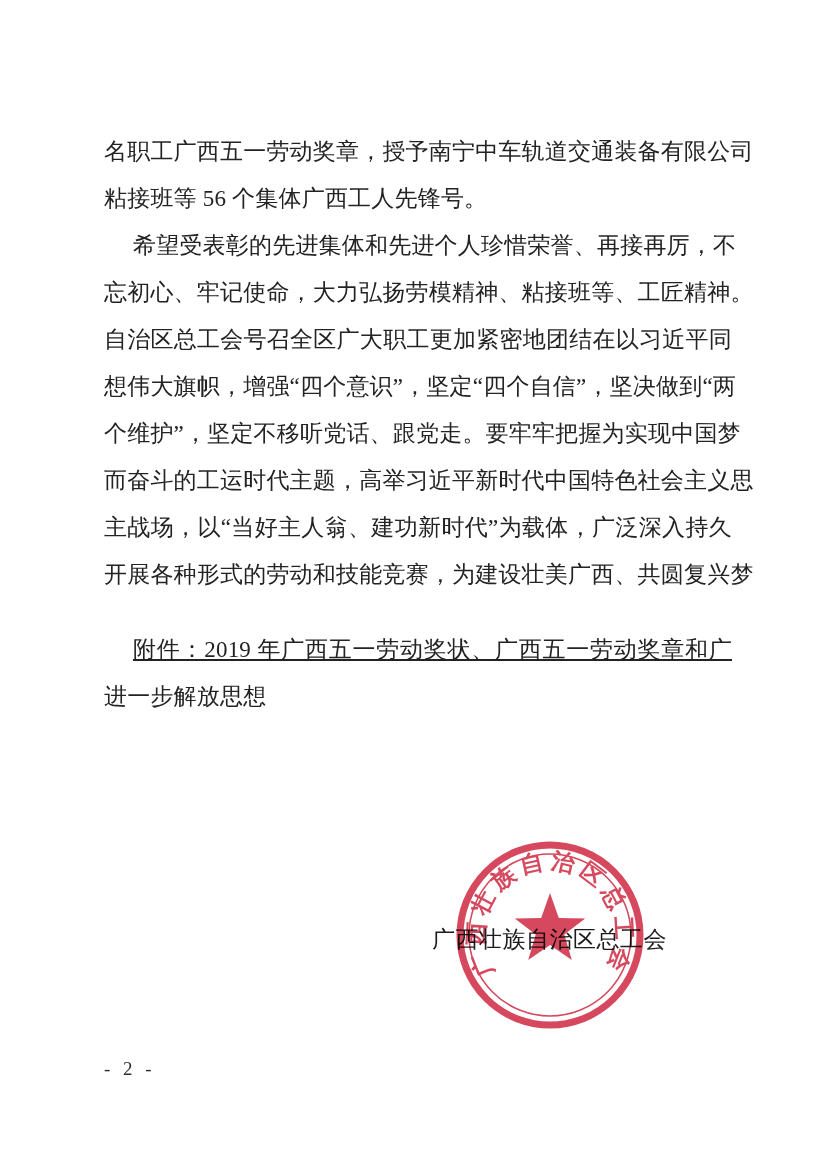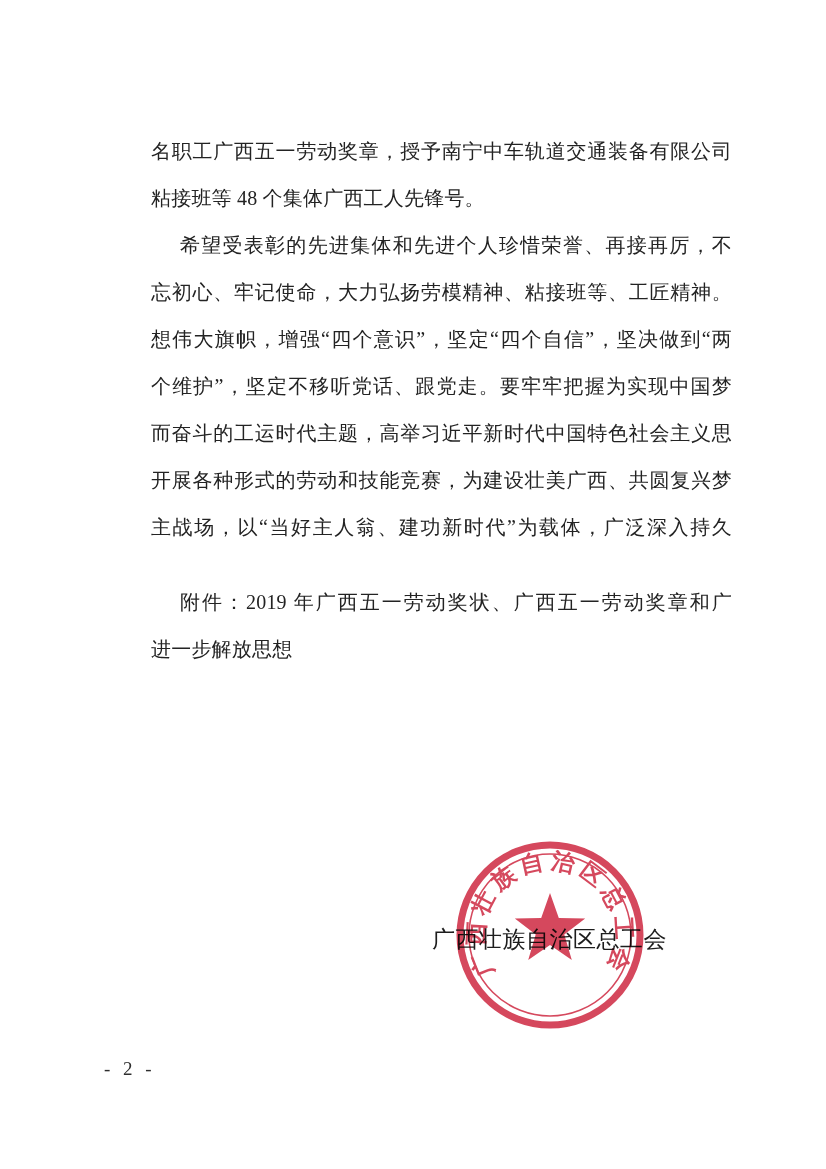--- a/index.html
+++ b/index.html
@@ -16,32 +16,31 @@
   }
 
   .body-text {
     position: absolute;
     left: 104px;
     top: 128px;
     width: 628px;
   }
 
   .doc-line {
-    font-size: 20px;
+    font-size: 23px;
     line-height: 47px;
     color: #232323;
     letter-spacing: 0.2px;
     white-space: nowrap;
     text-align: justify;
     text-align-last: justify;
-    margin-left: 47px;
   }
   .doc-line.end { text-align-last: left; }
   .doc-line.indent { text-indent: 29px; }
-  .doc-line.gap { margin-top: 28px; }
+  .doc-line.gap { margin-top: 28px; text-decoration: underline; }
 
   .signature {
     position: absolute;
     left: 432px;
     top: 924px;
     font-size: 23px;
     letter-spacing: 0.5px;
     color: #1d1d1d;
     white-space: nowrap;
     z-index: 2;
@@ -67,28 +66,29 @@
     color: #2e2e2e;
   }
 </style>
 </head>
 <body>
 
 <div class="page">
 
   <div class="body-text">
     <div class="doc-line">名职工广西五一劳动奖章，授予南宁中车轨道交通装备有限公司</div>
-    <div class="doc-line end">粘接班等 48 个集体广西工人先锋号。</div>
+    <div class="doc-line end">粘接班等 56 个集体广西工人先锋号。</div>
     <div class="doc-line indent">希望受表彰的先进集体和先进个人珍惜荣誉、再接再厉，不</div>
     <div class="doc-line">忘初心、牢记使命，大力弘扬劳模精神、粘接班等、工匠精神。</div>
+    <div class="doc-line">自治区总工会号召全区广大职工更加紧密地团结在以习近平同</div>
     <div class="doc-line">想伟大旗帜，增强“四个意识”，坚定“四个自信”，坚决做到“两</div>
     <div class="doc-line">个维护”，坚定不移听党话、跟党走。要牢牢把握为实现中国梦</div>
     <div class="doc-line">而奋斗的工运时代主题，高举习近平新时代中国特色社会主义思</div>
+    <div class="doc-line">主战场，以“当好主人翁、建功新时代”为载体，广泛深入持久</div>
     <div class="doc-line">开展各种形式的劳动和技能竞赛，为建设壮美广西、共圆复兴梦</div>
-    <div class="doc-line">主战场，以“当好主人翁、建功新时代”为载体，广泛深入持久</div>
     <div class="doc-line indent gap">附件：2019 年广西五一劳动奖状、广西五一劳动奖章和广</div>
     <div class="doc-line end">进一步解放思想</div>
   </div>
 
   <div class="signature">广西壮族自治区总工会</div>
 
   <svg class="seal" viewBox="0 0 200 200" xmlns="http://www.w3.org/2000/svg">
     <circle cx="100" cy="100" r="90" fill="none" stroke-width="7" stroke="#d23a50"></circle>
     <circle cx="100" cy="100" r="81" fill="none" stroke-width="1.6" stroke="#d23a50"></circle>
     <polygon points="100,58 108.8,82.9 135.2,83.6 114.3,99.6 121.8,124.9 100,110 78.2,124.9 85.7,99.6 64.8,83.6 91.2,82.9" fill="#d23a50"></polygon>

